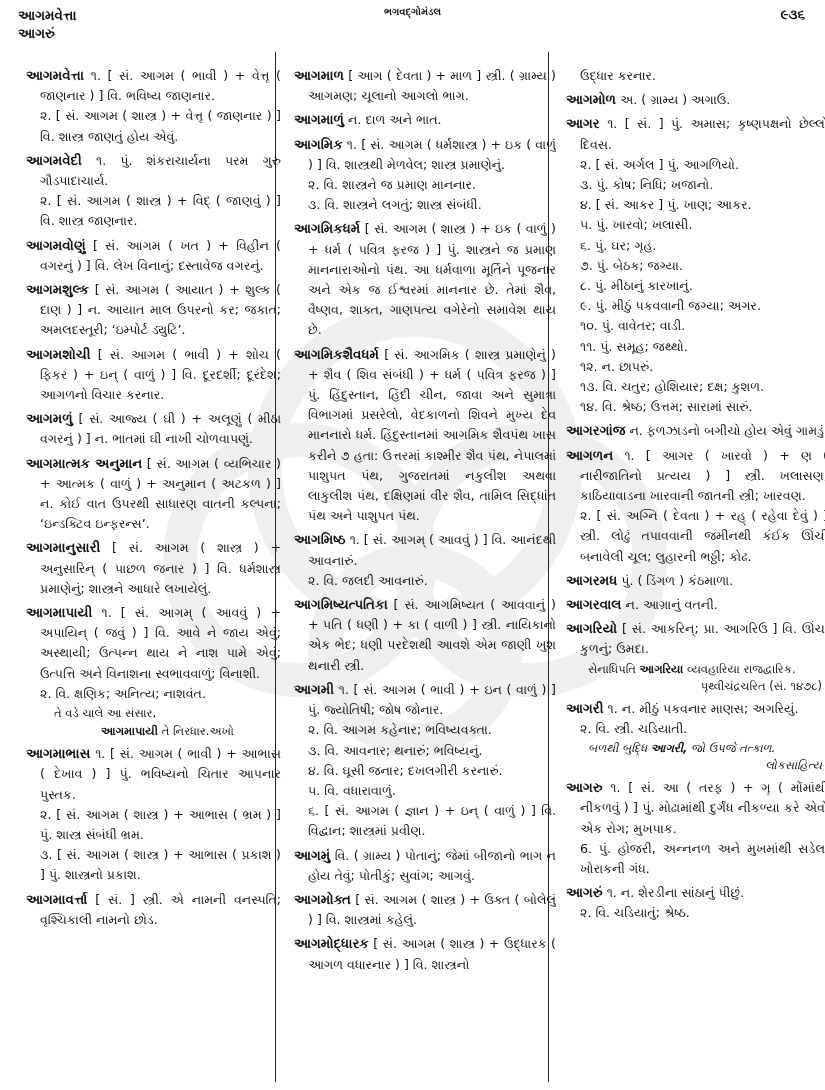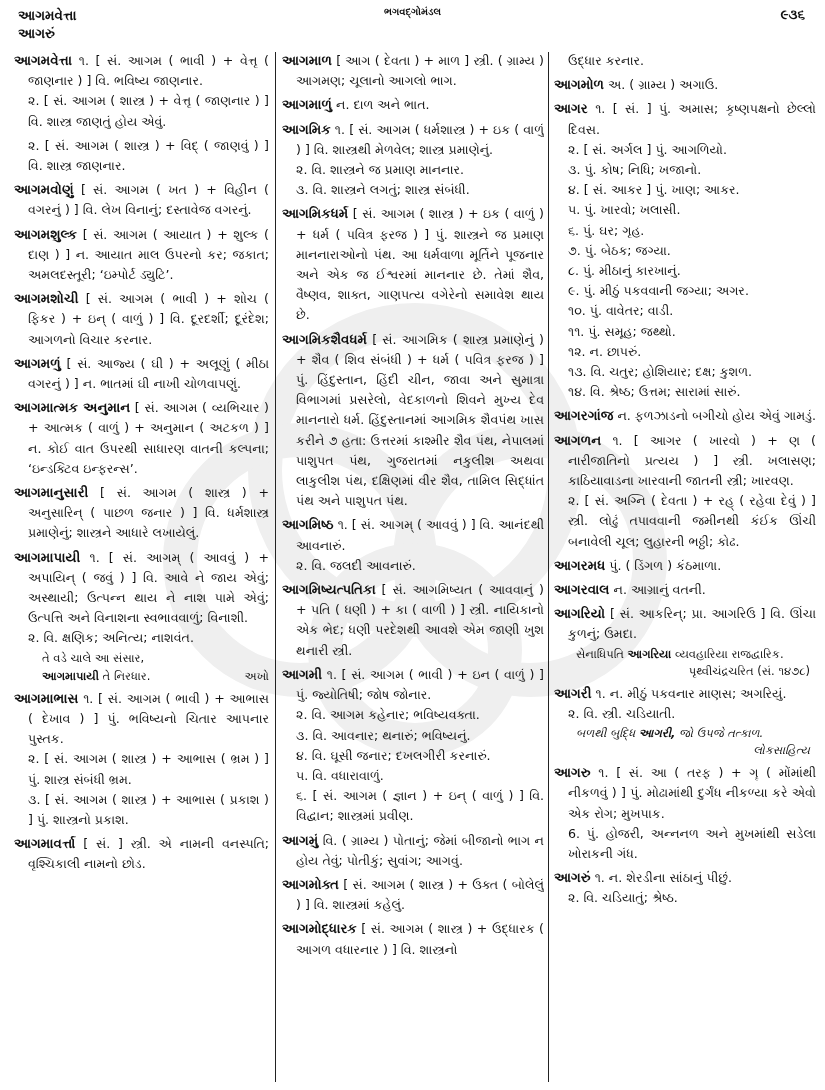--- a/index.html
+++ b/index.html
@@ -6,21 +6,21 @@
   body {
     width:825px; height:1090px; overflow:hidden; background:#ffffff; color:#111;
     font-family:"DejaVu Sans", "Liberation Sans", sans-serif; position:relative;
   }
   .watermark { position:absolute; left:0; top:0; width:825px; height:1090px; pointer-events:none; }
   .running-head { position:absolute; top:4px; left:10px; right:10px; height:40px; }
   .rh-left { position:absolute; left:8px; top:2px; font-weight:bold; font-size:13.5px; line-height:18px; }
   .rh-center { position:absolute; left:0; right:0; top:2px; text-align:center; font-weight:bold; font-size:10px; }
   .rh-right { position:absolute; right:10px; top:2px; font-weight:bold; font-size:13.5px; }
   .columns { position:absolute; top:50px; left:14px; width:800px; height:1036px; }
-  .col { position:absolute; top:1px; bottom:0; overflow:hidden; }
+  .col { position:absolute; top:16px; bottom:0; overflow:hidden;margin-left:12px; }
   .col1 { left:0; width:255px; }
   .col2 { left:268px; width:262px; }
   .col3 { left:540px; width:262px; }
   .divider { position:absolute; top:2px; bottom:4px; width:1px; background:#222; }
   .d1 { left:261px; }
   .d2 { left:534px; }
   .entry { font-size:12.6px; line-height:20.2px; margin:0 0 4px 0; text-align:justify; }
   .entry .head { font-weight:bold; font-size:13.4px; }
   .sense { padding-left:14px; text-indent:0; }
   .first-line { text-indent:0; }
@@ -51,20 +51,21 @@
   <div class="rh-right">૯૩૬</div>
 </div>
 
 <div class="columns">
   <div class="col col1">
       <div class="entry">
         <p class="first-line" style="padding-left: 14px; text-indent: -14px;"><span class="head">આગમવેત્તા</span> <span>૧. [ સં. આગમ ( ભાવી ) + વેત્તૃ ( જાણનાર ) ] વિ. ભવિષ્ય જાણનાર.</span></p>
         <p class="sense">૨. [ સં. આગમ ( શાસ્ત્ર ) + વેત્તૃ ( જાણનાર ) ] વિ. શાસ્ત્ર જાણતું હોય એવું.</p>
       </div>
       <div class="entry">
+        <p class="first-line" style="padding-left: 14px; text-indent: -14px;"><span class="head">આગમવેદી</span> <span>૧. પું. શંકરાચાર્યના પરમ ગુરુ ગૌડપાદાચાર્ય.</span></p>
         <p class="sense">૨. [ સં. આગમ ( શાસ્ત્ર ) + વિદ્ ( જાણવું ) ] વિ. શાસ્ત્ર જાણનાર.</p>
       </div>
       <div class="entry">
         <p class="first-line" style="padding-left: 14px; text-indent: -14px;"><span class="head">આગમવોણું</span> <span>[ સં. આગમ ( ખત ) + વિહીન ( વગરનું ) ] વિ. લેખ વિનાનું; દસ્તાવેજ વગરનું.</span></p>
       </div>
       <div class="entry">
         <p class="first-line" style="padding-left: 14px; text-indent: -14px;"><span class="head">આગમશુલ્ક</span> <span>[ સં. આગમ ( આયાત ) + શુલ્ક ( દાણ ) ] ન. આયાત માલ ઉપરનો કર; જકાત; અમલદસ્તૂરી; ‘ઇમ્પોર્ટ ડ્યુટિ’.</span></p>
       </div>
       <div class="entry">
         <p class="first-line" style="padding-left: 14px; text-indent: -14px;"><span class="head">આગમશોચી</span> <span>[ સં. આગમ ( ભાવી ) + શોચ ( ફિકર ) + ઇન્ ( વાળું ) ] વિ. દૂરદર્શી; દૂરંદેશ; આગળનો વિચાર કરનાર.</span></p>
@@ -76,21 +77,21 @@
         <p class="first-line" style="padding-left: 14px; text-indent: -14px;"><span class="head">આગમાત્મક અનુમાન</span> <span>[ સં. આગમ ( વ્યભિચાર ) + આત્મક ( વાળું ) + અનુમાન ( અટકળ ) ] ન. કોઈ વાત ઉપરથી સાધારણ વાતની કલ્પના; ‘ઇન્ડક્ટિવ ઇન્ફરન્સ’.</span></p>
       </div>
       <div class="entry">
         <p class="first-line" style="padding-left: 14px; text-indent: -14px;"><span class="head">આગમાનુસારી</span> <span>[ સં. આગમ ( શાસ્ત્ર ) + અનુસારિન્ ( પાછળ જનાર ) ] વિ. ધર્મશાસ્ત્ર પ્રમાણેનું; શાસ્ત્રને આધારે લખાયેલું.</span></p>
       </div>
       <div class="entry">
         <p class="first-line" style="padding-left: 14px; text-indent: -14px;"><span class="head">આગમાપાયી</span> <span>૧. [ સં. આગમ્ ( આવવું ) + અપાયિન્ ( જવું ) ] વિ. આવે ને જાય એવું; અસ્થાયી; ઉત્પન્ન થાય ને નાશ પામે એવું; ઉત્પત્તિ અને વિનાશના સ્વભાવવાળું; વિનાશી.</span></p>
         <p class="sense">૨. વિ. ક્ષણિક; અનિત્ય; નાશવંત.</p>
         <div class="quote">
           <p>તે વડે ચાલે આ સંસાર,</p>
-          <p style="display: flex; justify-content: space-between;">
+          <p style="display: flex; justify-content: center;">
             <span><span class="qb">આગમાપાયી</span><span> તે નિરધાર.</span></span>
             <span>અખો</span>
           </p>
         </div>
       </div>
       <div class="entry">
         <p class="first-line" style="padding-left: 14px; text-indent: -14px;"><span class="head">આગમાભાસ</span> <span>૧. [ સં. આગમ ( ભાવી ) + આભાસ ( દેખાવ ) ] પું. ભવિષ્યનો ચિતાર આપનાર પુસ્તક.</span></p>
         <p class="sense">૨. [ સં. આગમ ( શાસ્ત્ર ) + આભાસ ( ભ્રમ ) ] પું. શાસ્ત્ર સંબંધી ભ્રમ.</p>
         <p class="sense">૩. [ સં. આગમ ( શાસ્ત્ર ) + આભાસ ( પ્રકાશ ) ] પું. શાસ્ત્રનો પ્રકાશ.</p>
       </div>

